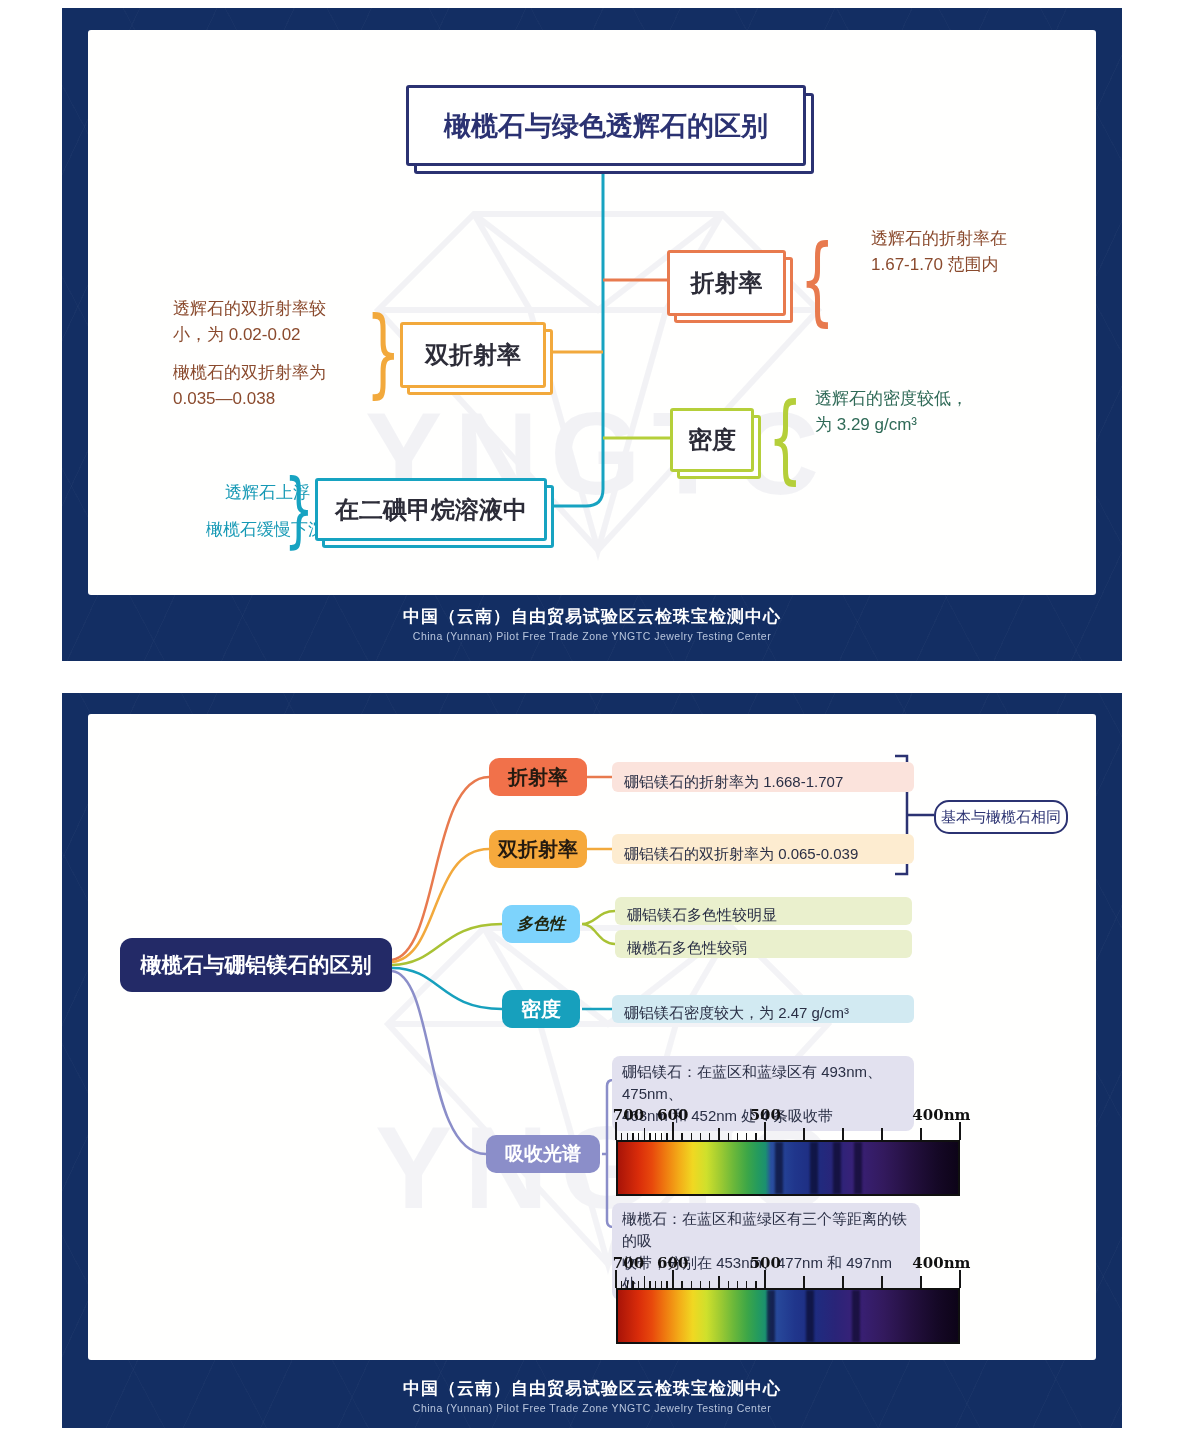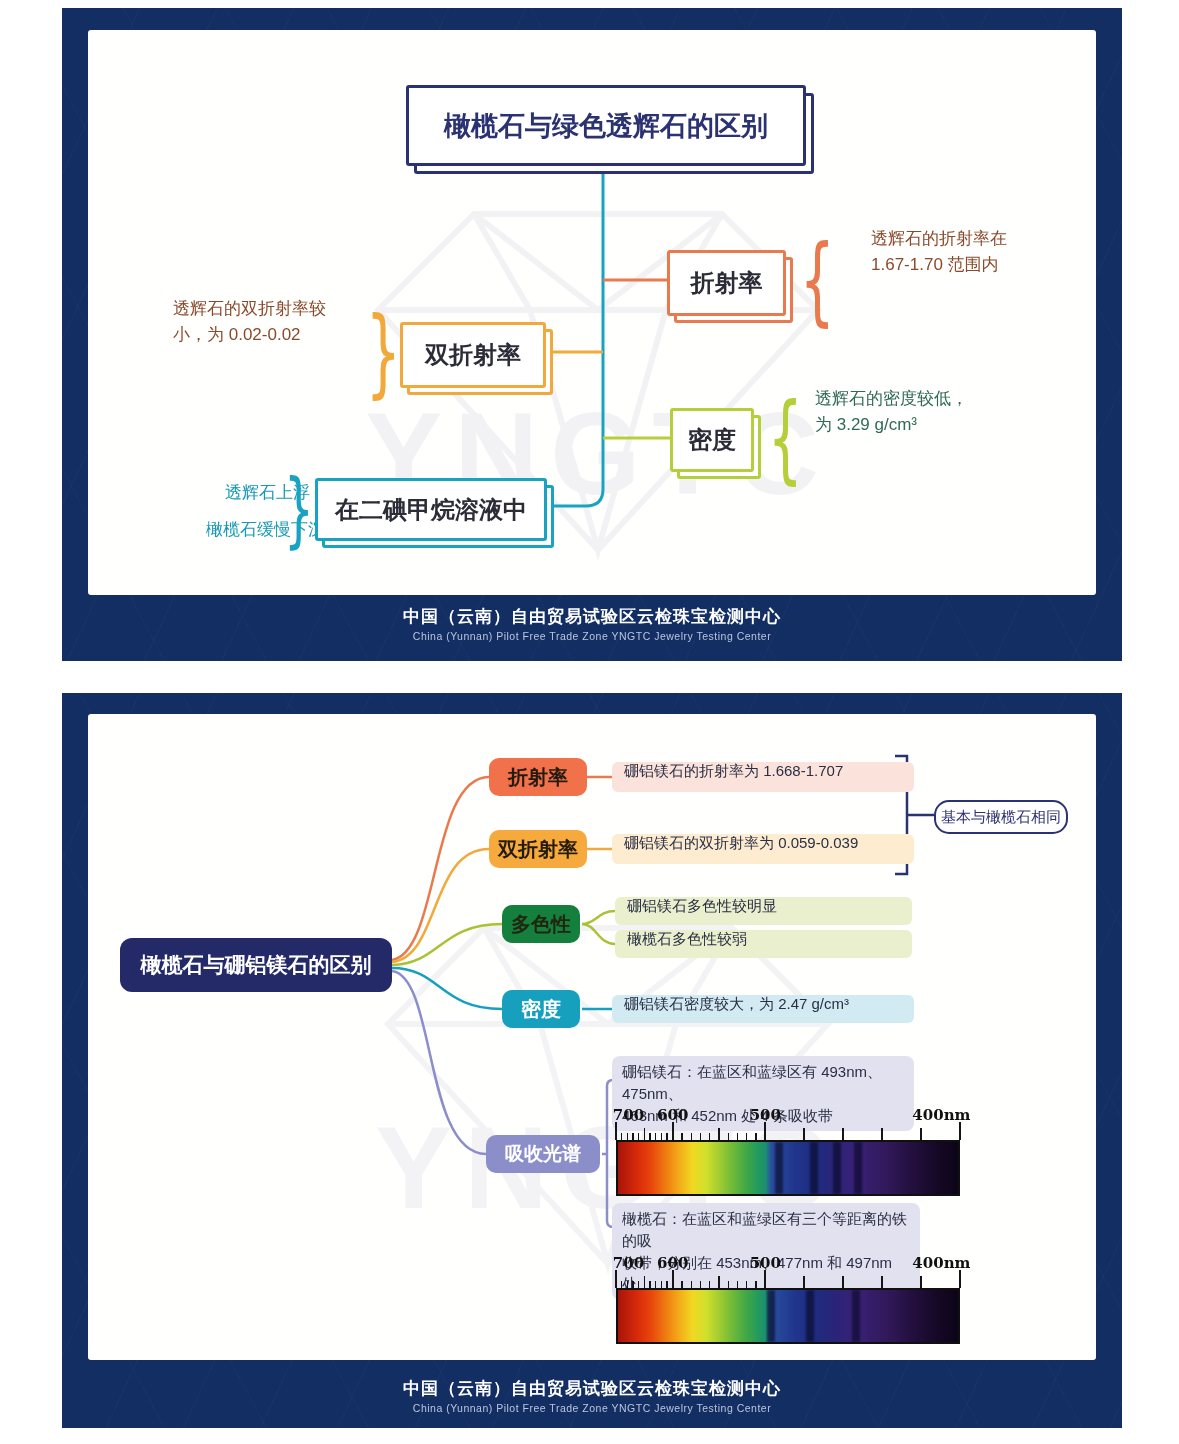--- a/index.html
+++ b/index.html
@@ -31,24 +31,24 @@
   .c-orange{color:#e87a4e}.c-amber{color:#f2a93c}.c-lime{color:#b5cf3a}.c-teal{color:#17a3c1}
   .note1c{position:absolute;font-size:17px;line-height:1.55;white-space:pre-line;font-weight:500;}
   .t-brown{color:#8a4a2d}.t-green{color:#2f6a57}.t-tealtxt{color:#1699b5}
   .conn{position:absolute;left:0;top:0;z-index:0;}
   .wm{position:absolute;z-index:0;pointer-events:none;}
   
   .chip{position:absolute;border-radius:10px;display:flex;align-items:center;justify-content:center;
         font-weight:700;z-index:2;}
   .chip-ri{background:#f1714a;color:#241a10;font-size:20px;}
   .chip-bi{background:#f6a93c;color:#241a10;font-size:20px;}
-  .chip-pleo{background:#15803d;color:#20260f;font-size:20px;}
+  .chip-pleo{background:#7dd3fc;color:#20260f;font-size:16px;font-style:italic;}
   .chip-den{background:#17a0bd;color:#ffffff;font-size:20px;}
   .chip-spec{background:#8b8ec9;color:#ffffff;font-size:19px;}
-  .pill{position:absolute;border-radius:6px;display:flex;align-items:flex-start;padding:0 12px;
+  .pill{position:absolute;border-radius:6px;display:flex;align-items:flex-end;padding:0 12px;
         font-size:15px;color:#2a2f45;z-index:2;}
   .pill-ri{background:#fbe3dc}.pill-bi{background:#fdecd0}
   .pill-pleo{background:#eaf0cd}.pill-den{background:#d2eaf2}
   .memo{position:absolute;background:#e2e1ef;border-radius:8px;padding:5px 10px;font-size:15px;
         line-height:1.45;color:#2a2f45;white-space:pre-line;z-index:2;}
   .mainnode{position:absolute;background:#232a67;color:#fff;border-radius:12px;display:flex;
             align-items:center;justify-content:center;font-size:21px;font-weight:700;z-index:2;}
   .samebox{position:absolute;background:#fff;border:2px solid #2b3272;border-radius:15px;
            display:flex;align-items:center;justify-content:center;font-size:15px;color:#2b3272;z-index:2;}
   
@@ -97,20 +97,22 @@
     <div class="brace c-orange" style="left:700px;top:204px;font-size:92px;">{</div>
     <div class="note1c t-brown" style="left:783px;top:196px;width:240px;">透辉石的折射率在
 1.67-1.70 范围内</div>
 
     <div class="bx bx-amber" style="left:312px;top:292px;width:140px;height:60px;font-size:24px;">
       <span>双折射率</span>
     </div>
     <div class="brace c-amber" style="left:266px;top:276px;font-size:92px;">}</div>
     <div class="note1c t-brown" style="left:85px;top:266px;width:200px;">透辉石的双折射率较
 小，为 0.02-0.02</div>
+    <div class="note1c t-brown" style="left:85px;top:330px;width:200px;">橄榄石的双折射率为
+0.035—0.038</div>
 
     <div class="bx bx-lime" style="left:582px;top:378px;width:78px;height:58px;font-size:24px;">
       <span>密度</span>
     </div>
     <div class="brace c-lime" style="left:668px;top:362px;font-size:92px;">{</div>
     <div class="note1c t-green" style="left:727px;top:356px;width:250px;">透辉石的密度较低，
 为 3.29 g/cm³</div>
 
     <div class="bx bx-teal" style="left:227px;top:448px;width:226px;height:57px;font-size:24px;text-align:center;">
       <span>在二碘甲烷溶液中</span>
@@ -157,21 +159,21 @@
       <span>折射率</span>
     </div>
     <div class="pill pill-ri" style="left:524px;top:48px;width:278px;height:30px;">
       <span>硼铝镁石的折射率为 1.668-1.707</span>
     </div>
 
     <div class="chip chip-bi" style="left:401px;top:116px;width:98px;height:38px;">
       <span>双折射率</span>
     </div>
     <div class="pill pill-bi" style="left:524px;top:120px;width:278px;height:30px;">
-      <span>硼铝镁石的双折射率为 0.059-0.039</span>
+      <span>硼铝镁石的双折射率为 0.065-0.039</span>
     </div>
 
     <div class="samebox" style="left:846px;top:86px;width:130px;height:30px;">
       <span>基本与橄榄石相同</span>
     </div>
 
     <div class="chip chip-pleo" style="left:414px;top:191px;width:78px;height:38px;">
       <span>多色性</span>
     </div>
     <div class="pill pill-pleo" style="left:527px;top:216px;width:273px;height:28px;">

